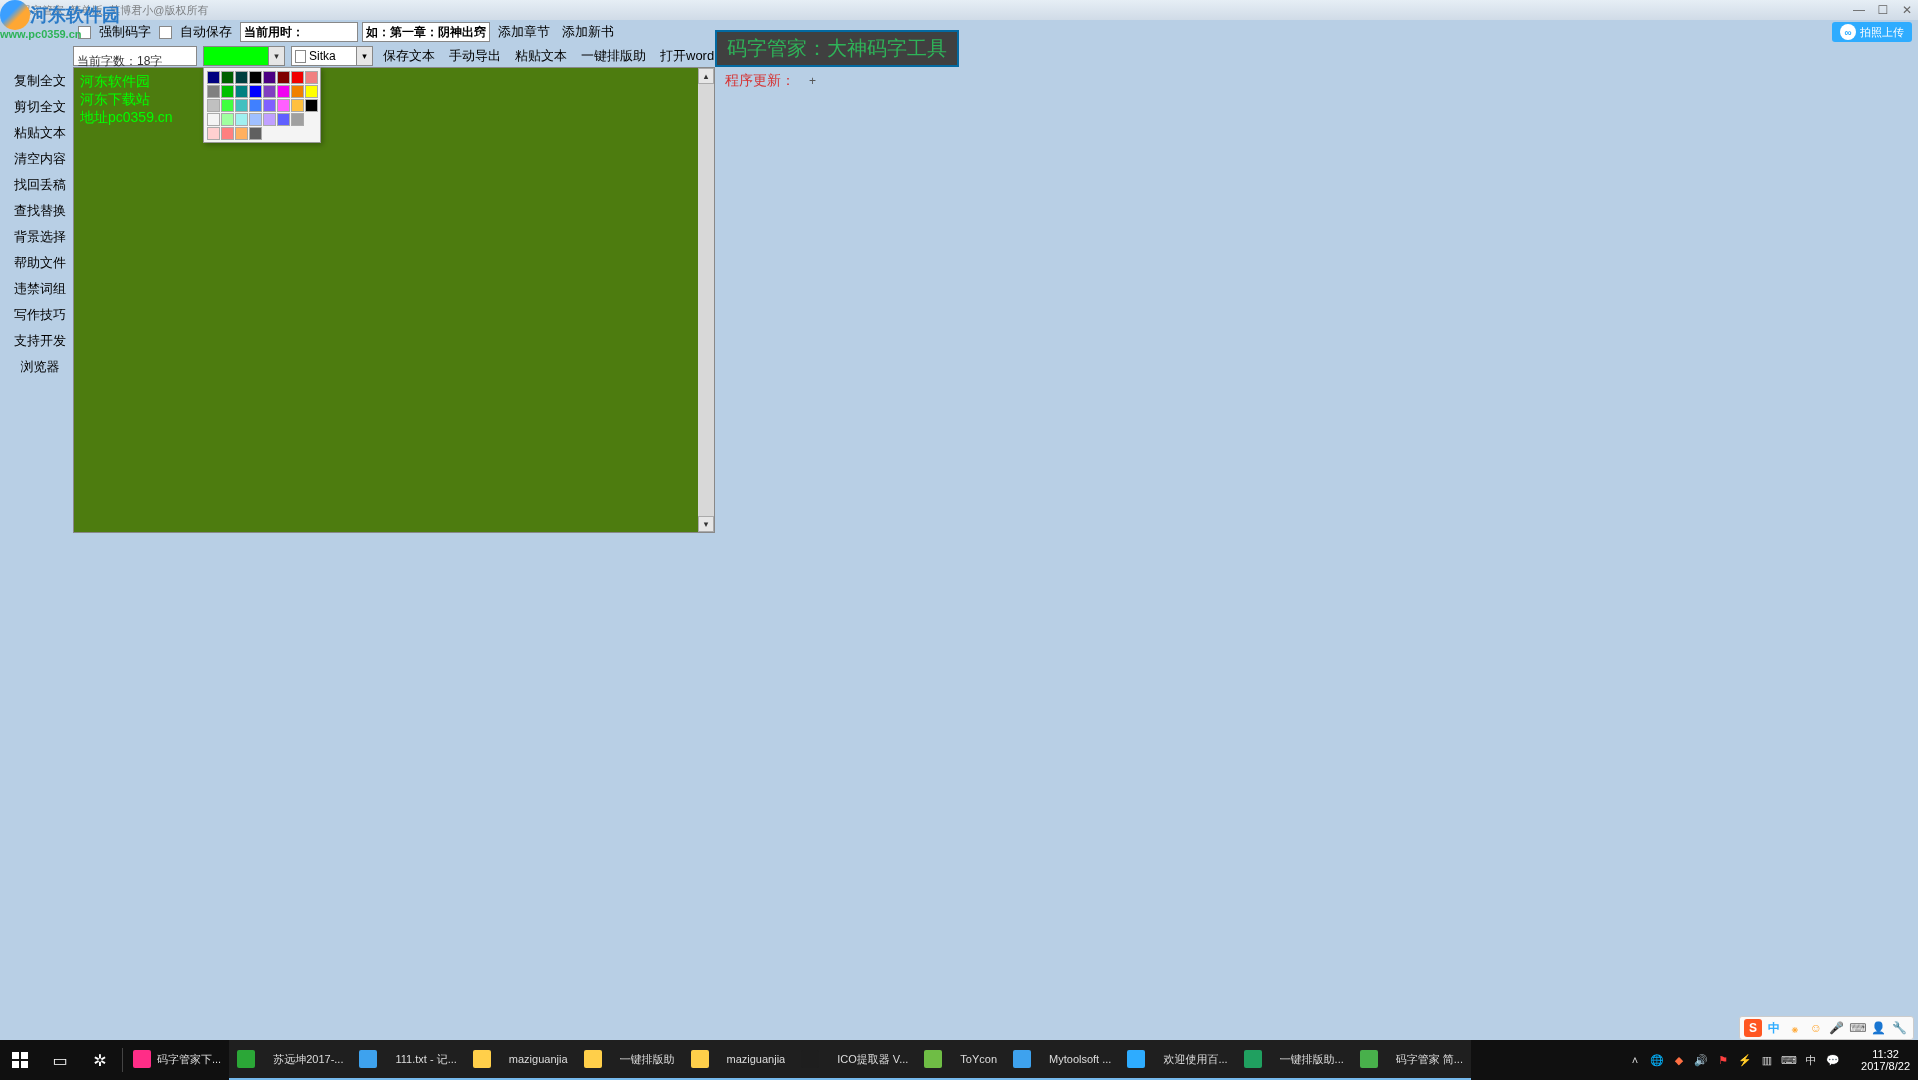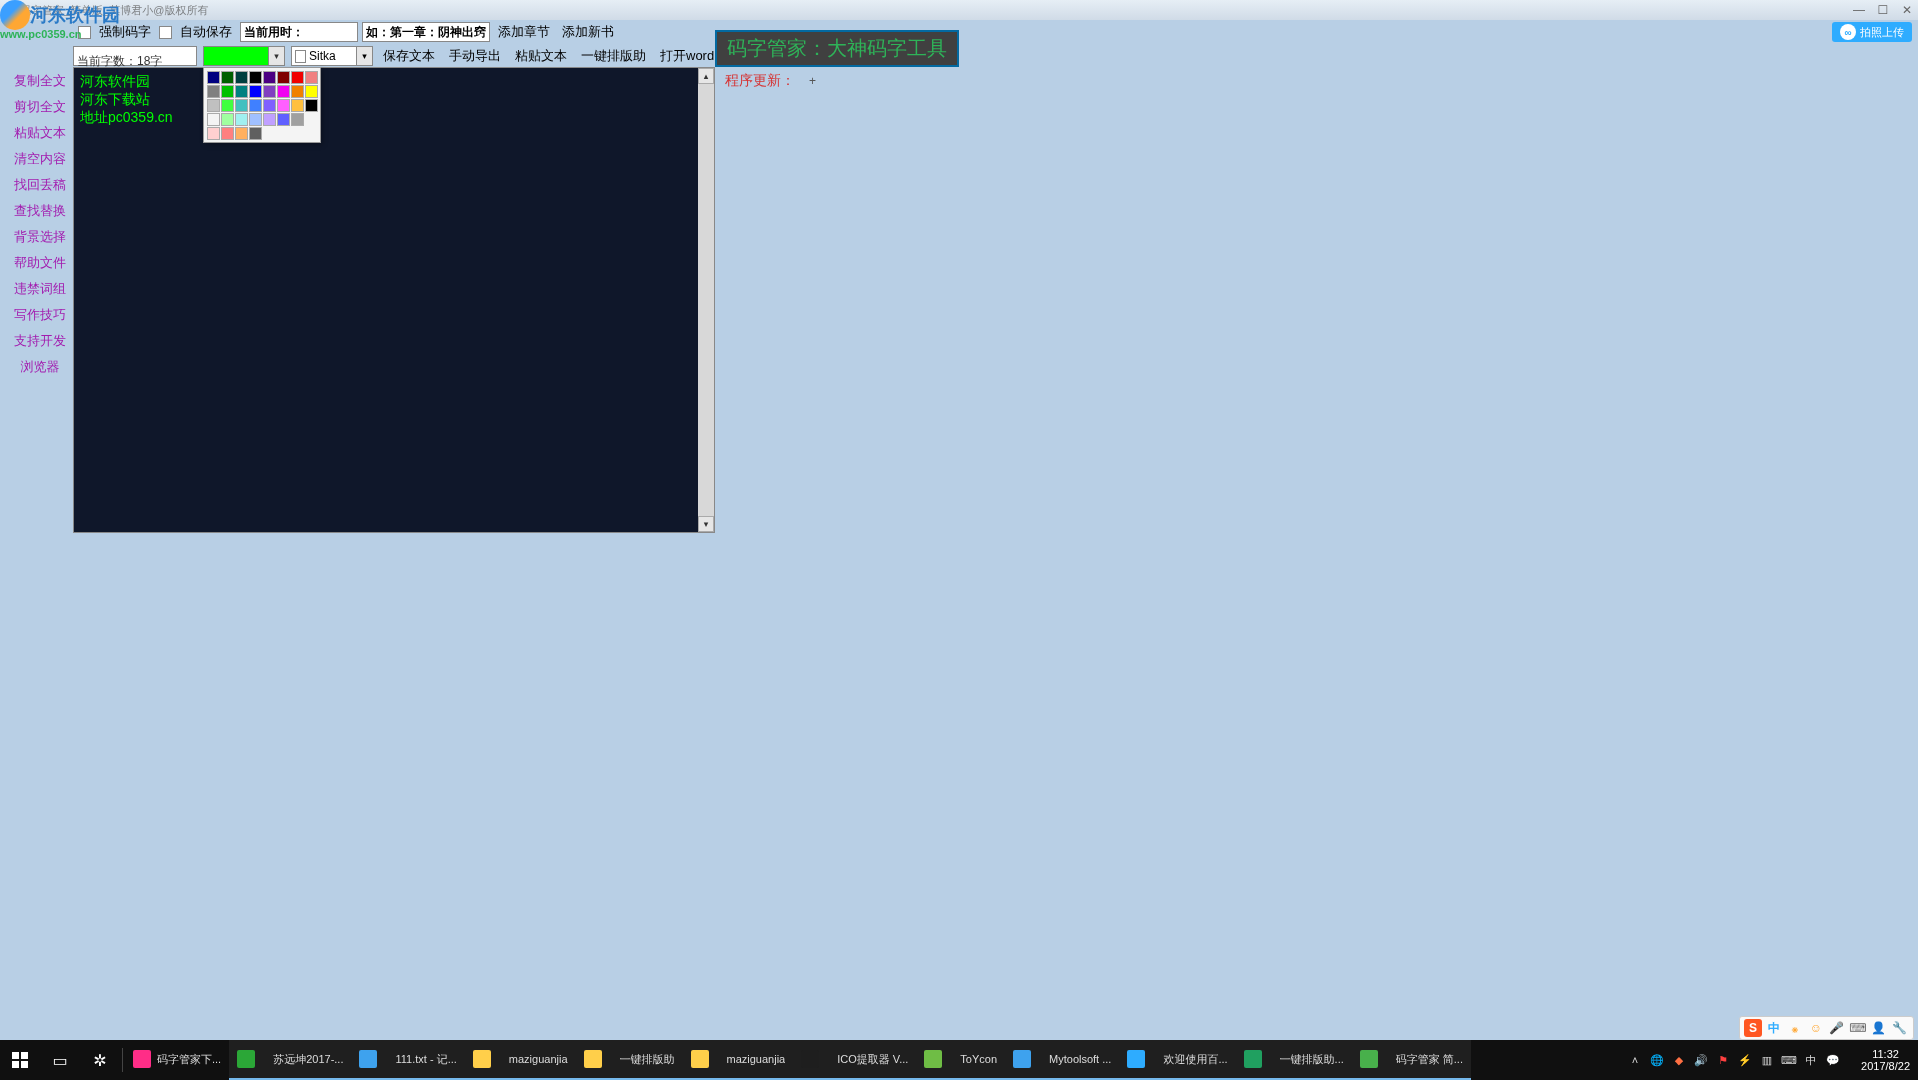--- a/index.html
+++ b/index.html
@@ -29,23 +29,23 @@
 .color-dd .dd-arrow { width: 16px; height: 100%; background: #e6e6e6; border-left: 1px solid #888; margin-left: auto; display: flex; align-items: center; justify-content: center; font-size: 9px; color: #333; }
 .font-dd { width: 82px; height: 20px; border: 1px solid #888; background: #fff; display: flex; align-items: center; font-family: monospace; font-size: 12px; padding-left: 3px; position: relative; }
 .font-dd .dd-arrow { width: 16px; height: 18px; background: #e6e6e6; border-left: 1px solid #888; position: absolute; right: 0; display: flex; align-items: center; justify-content: center; font-size: 9px; }
 .font-dd .doc-icon { width: 11px; height: 13px; border: 1px solid #888; margin-right: 3px; background: #fff; position: relative; }
 
 .color-palette { position: absolute; top: 67px; left: 203px; background: #f4f4f4; border: 1px solid #999; padding: 2px; z-index: 50; box-shadow: 2px 2px 5px rgba(0,0,0,.25); }
 .cp-row { display: flex; }
 .cp-cell { width: 13px; height: 13px; border: 1px solid #aaa; margin: .5px; cursor: pointer; }
 
 .sidebar { position: absolute; left: 10px; top: 68px; width: 60px; display: flex; flex-direction: column; }
-.sb-item { font-size: 13px; color: #a21caf; padding: 4px 0; text-align: center; cursor: pointer; }
-
-.editor-wrap { position: absolute; left: 73px; top: 67px; width: 642px; height: 466px; border: 1px solid #888; background: #0f172a; display: flex; }
+.sb-item { font-size: 13px; color: #000000; padding: 4px 0; text-align: center; cursor: pointer; }
+
+.editor-wrap { position: absolute; left: 73px; top: 67px; width: 642px; height: 466px; border: 1px solid #888; background: #4d7c0f; display: flex; }
 .editor { flex: 1; color: #00ff00; font-family: monospace; font-size: 14px; padding: 4px 6px; line-height: 1.3; white-space: pre; overflow: hidden; }
 .editor-scroll { width: 16px; background: #d8d8d8; display: flex; flex-direction: column; }
 .sc-btn { height: 16px; background: #e6e6e6; border: 1px solid #aaa; display: flex; align-items: center; justify-content: center; font-size: 9px; color: #333; }
 .sc-btn:last-child { margin-top: auto; }
 
 .banner { position: absolute; left: 715px; top: 30px; border: 2px solid #0369a1; padding: 3px 10px; font-size: 20px; color: #2eb358; font-family: "KaiTi","SimSun",serif; background: #404040; }
 
 .update { position: absolute; left: 725px; top: 72px; font-size: 14px; color: #d63333; font-family: "SimSun", monospace; }
 .update .plus { color: #555; margin-left: 14px; font-size: 12px; }
 

